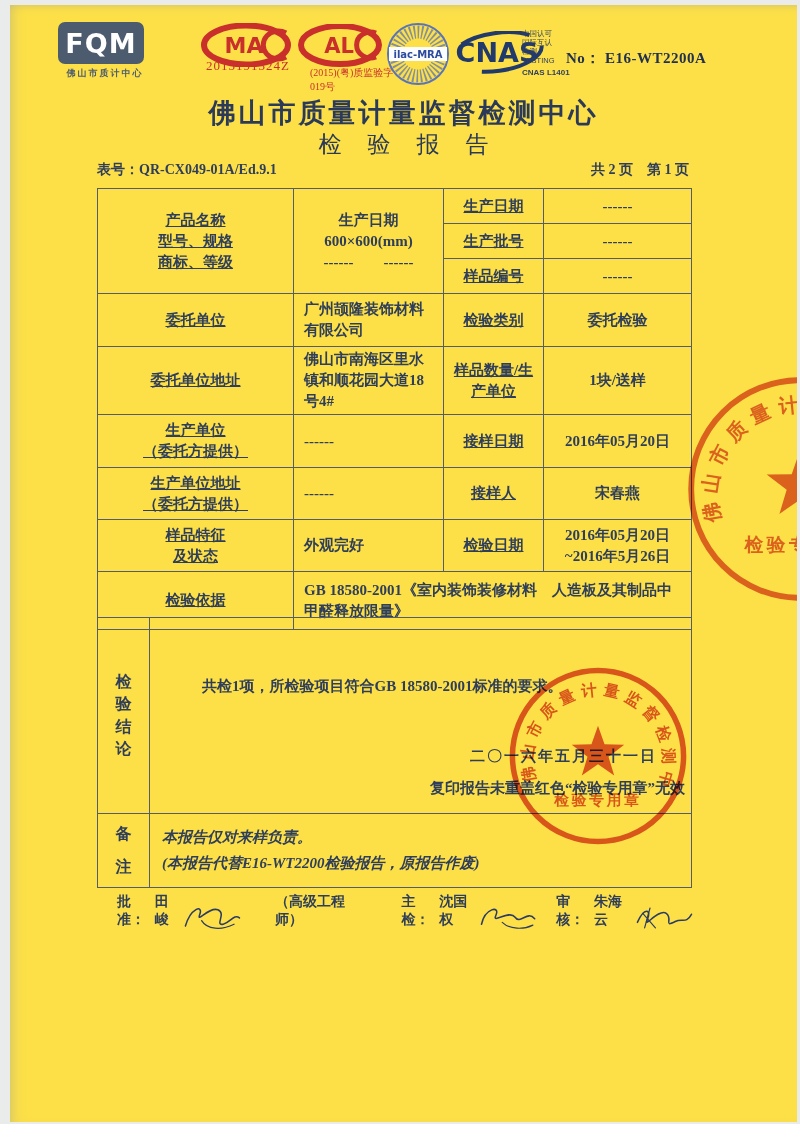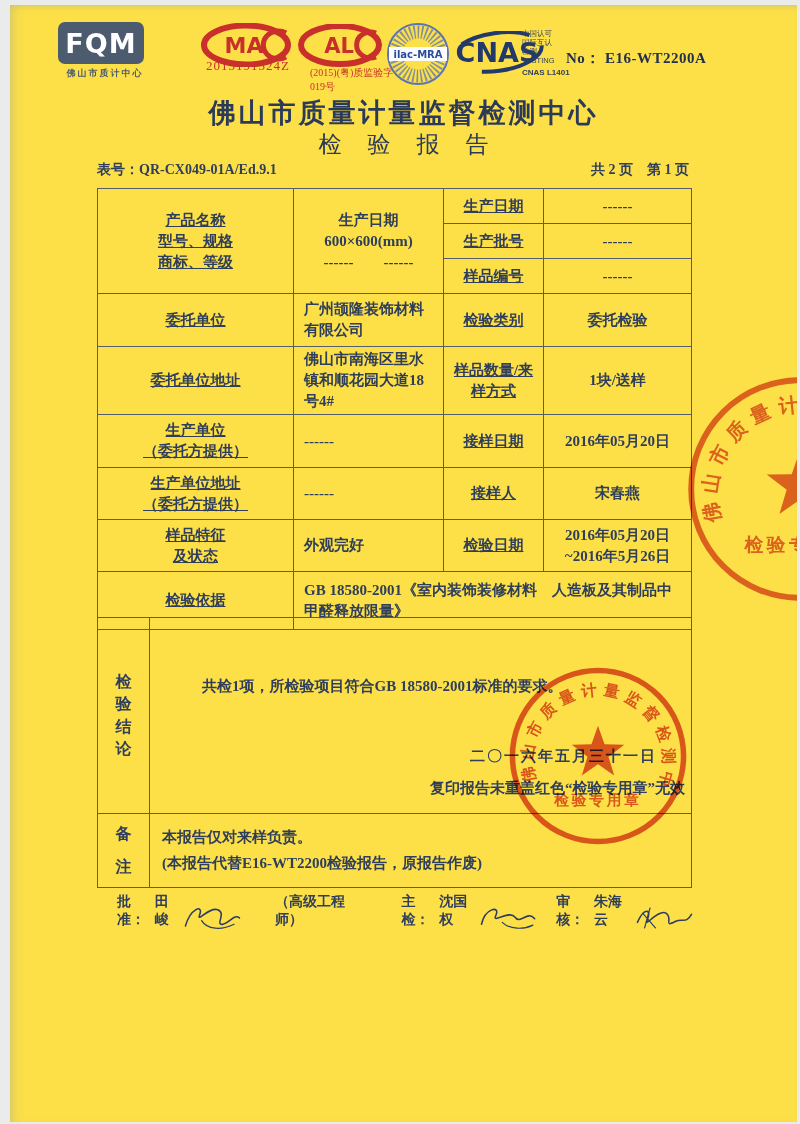--- a/index.html
+++ b/index.html
@@ -44,21 +44,21 @@
   td.val-l{text-align:left;padding-left:10px;}
   .vert-lbl{text-align:center;}
   .vert-lbl .stack{display:flex;flex-direction:column;align-items:center;justify-content:space-between;height:100%;
     padding:14px 0;box-sizing:border-box;font-size:16px;}
   .vert-lbl .stack2{display:flex;flex-direction:column;align-items:center;justify-content:center;gap:10px;font-size:16px;}
   .concl-cell{position:relative;padding:0;}
   .concl-text{position:absolute;left:52px;top:58px;font-size:15px;font-weight:bold;}
   .concl-date{position:absolute;right:34px;top:128px;font-size:15px;font-weight:bold;letter-spacing:2px;}
   .concl-note{position:absolute;right:6px;top:160px;font-size:15px;font-weight:bold;}
   .remark-cell{padding:6px 0 6px 12px;}
-  .remark-cell div{line-height:1.7;}
+  .remark-cell div{line-height:1.7;font-style:italic;}
   
   .seal-main{position:absolute;left:356px;top:46px;width:184px;height:184px;opacity:.82;mix-blend-mode:multiply;}
   .seal-edge{position:absolute;left:673px;top:367px;width:234px;height:234px;opacity:.75;mix-blend-mode:multiply;}
   
   .footer-row{left:95px;top:888px;width:620px;display:flex;align-items:flex-end;
     font-size:14px;font-weight:bold;color:#2f3e5a;}
   .footer-row .grp{display:flex;align-items:flex-end;margin-left:12px;}
   .sig{margin:0 4px -6px 0;}
   .ft-gap1{margin-right:14px;}
   .ft-gap2{margin-right:26px;}
@@ -152,21 +152,21 @@
     </tr>
     <tr style="height:53px;">
       <td class="lbl">委托单位</td>
       <td class="val-l">广州颉隆装饰材料有限公司</td>
       <td class="lbl">检验类别</td>
       <td class="val-c">委托检验</td>
     </tr>
     <tr style="height:57px;">
       <td class="lbl">委托单位地址</td>
       <td class="val-l">佛山市南海区里水镇和顺花园大道18号4#</td>
-      <td class="lbl">样品数量/来样方式</td>
+      <td class="lbl">样品数量/生产单位</td>
       <td class="val-c">1块/送样</td>
     </tr>
     <tr style="height:53px;">
       <td class="lbl">
         <div>生产单位</div>
         <div>（委托方提供）</div>
       </td>
       <td class="val-l">------</td>
       <td class="lbl">接样日期</td>
       <td class="val-c">2016年05月20日</td>

